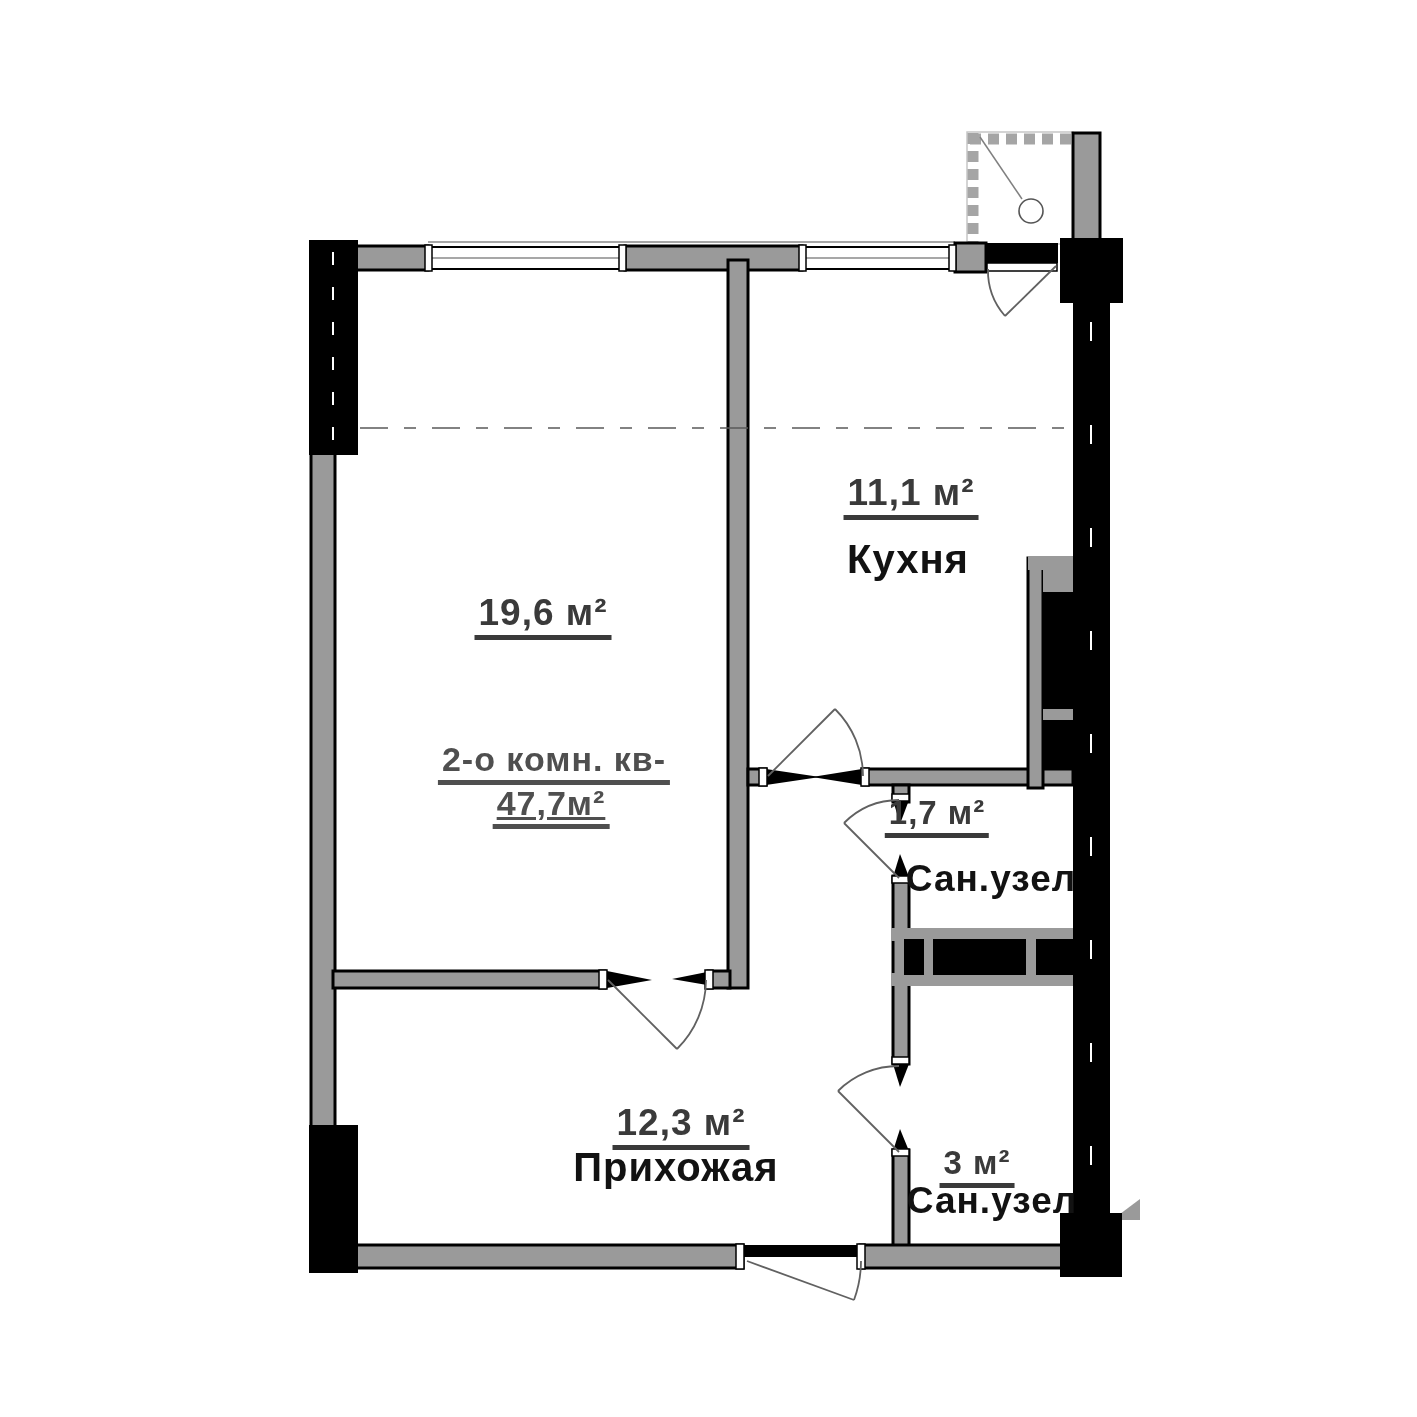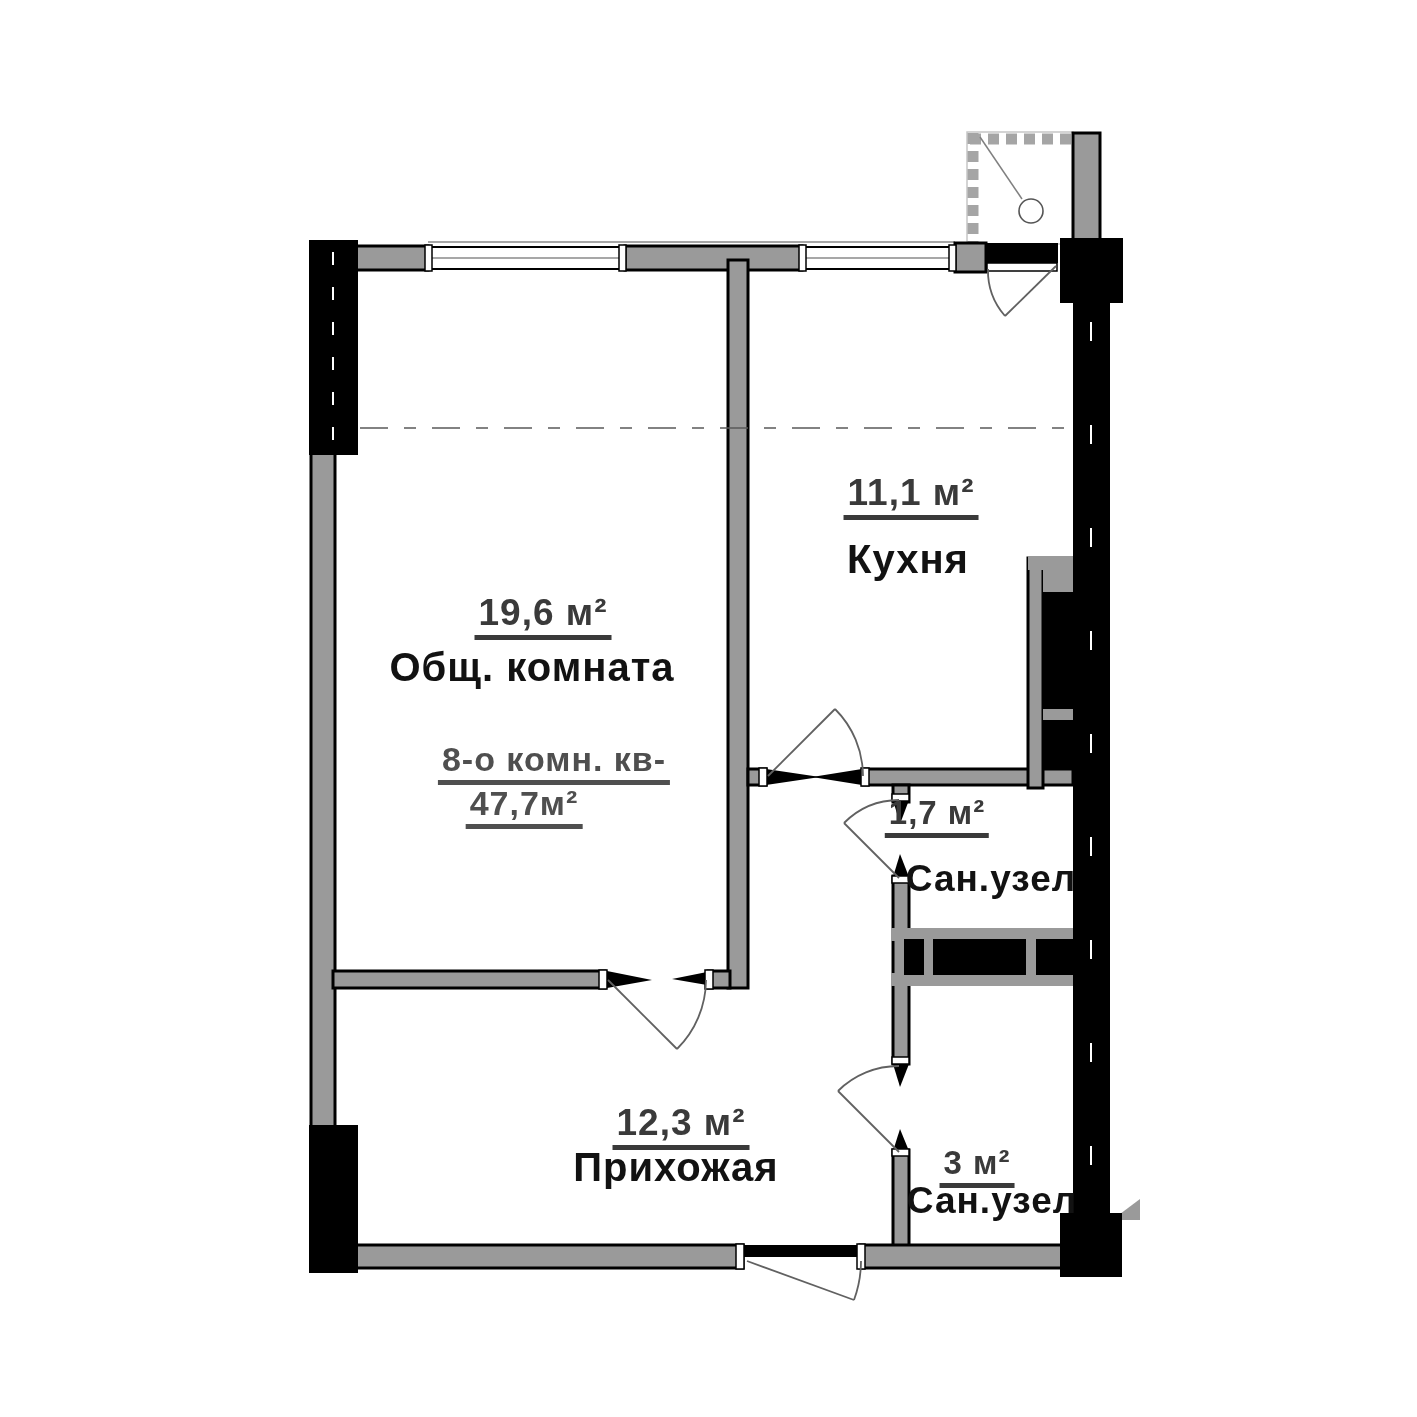--- a/index.html
+++ b/index.html
@@ -138,24 +138,23 @@
     </g>
 
     <g>
       <line x1="360" y1="428" x2="1070" y2="428" stroke="#5a5a5a" stroke-width="1.7" stroke-dasharray="28 16 12 16"></line>
       <line x1="333" y1="252" x2="333" y2="446" stroke="#ffffff" stroke-width="2" stroke-dasharray="13 22"></line>
       <line x1="1091" y1="322" x2="1091" y2="1205" stroke="#ffffff" stroke-width="2" stroke-dasharray="19 84"></line>
     </g>
   </svg>
 
   <div class="label area" style="left:543px;top:594px;">19,6 м²</div>
-  <div class="label rname" style="left:532px;top:646px;">Общ. комната</div>
 
-  <div class="label title-line" style="left:554px;top:742px;">8-о комн. кв-</div>
-  <div class="label title-line" style="left:524px;top:786px;">47,7м²</div>
+  <div class="label title-line" style="left:554px;top:742px;">2-о комн. кв-</div>
+  <div class="label title-line" style="left:551px;top:786px;text-decoration:underline;">47,7м²</div>
 
   <div class="label area" style="left:911px;top:474px;">11,1 м²</div>
   <div class="label rname" style="left:908px;top:518px;margin-top:20px;">Кухня</div>
 
   <div class="label area area-small" style="left:937px;top:796px;">1,7 м²</div>
   <div class="label rname rname-small" style="left:991px;top:860px;">Сан.узел</div>
 
   <div class="label area" style="left:681px;top:1104px;">12,3 м²</div>
   <div class="label rname" style="left:676px;top:1146px;text-align:center;">Прихожая</div>
 

